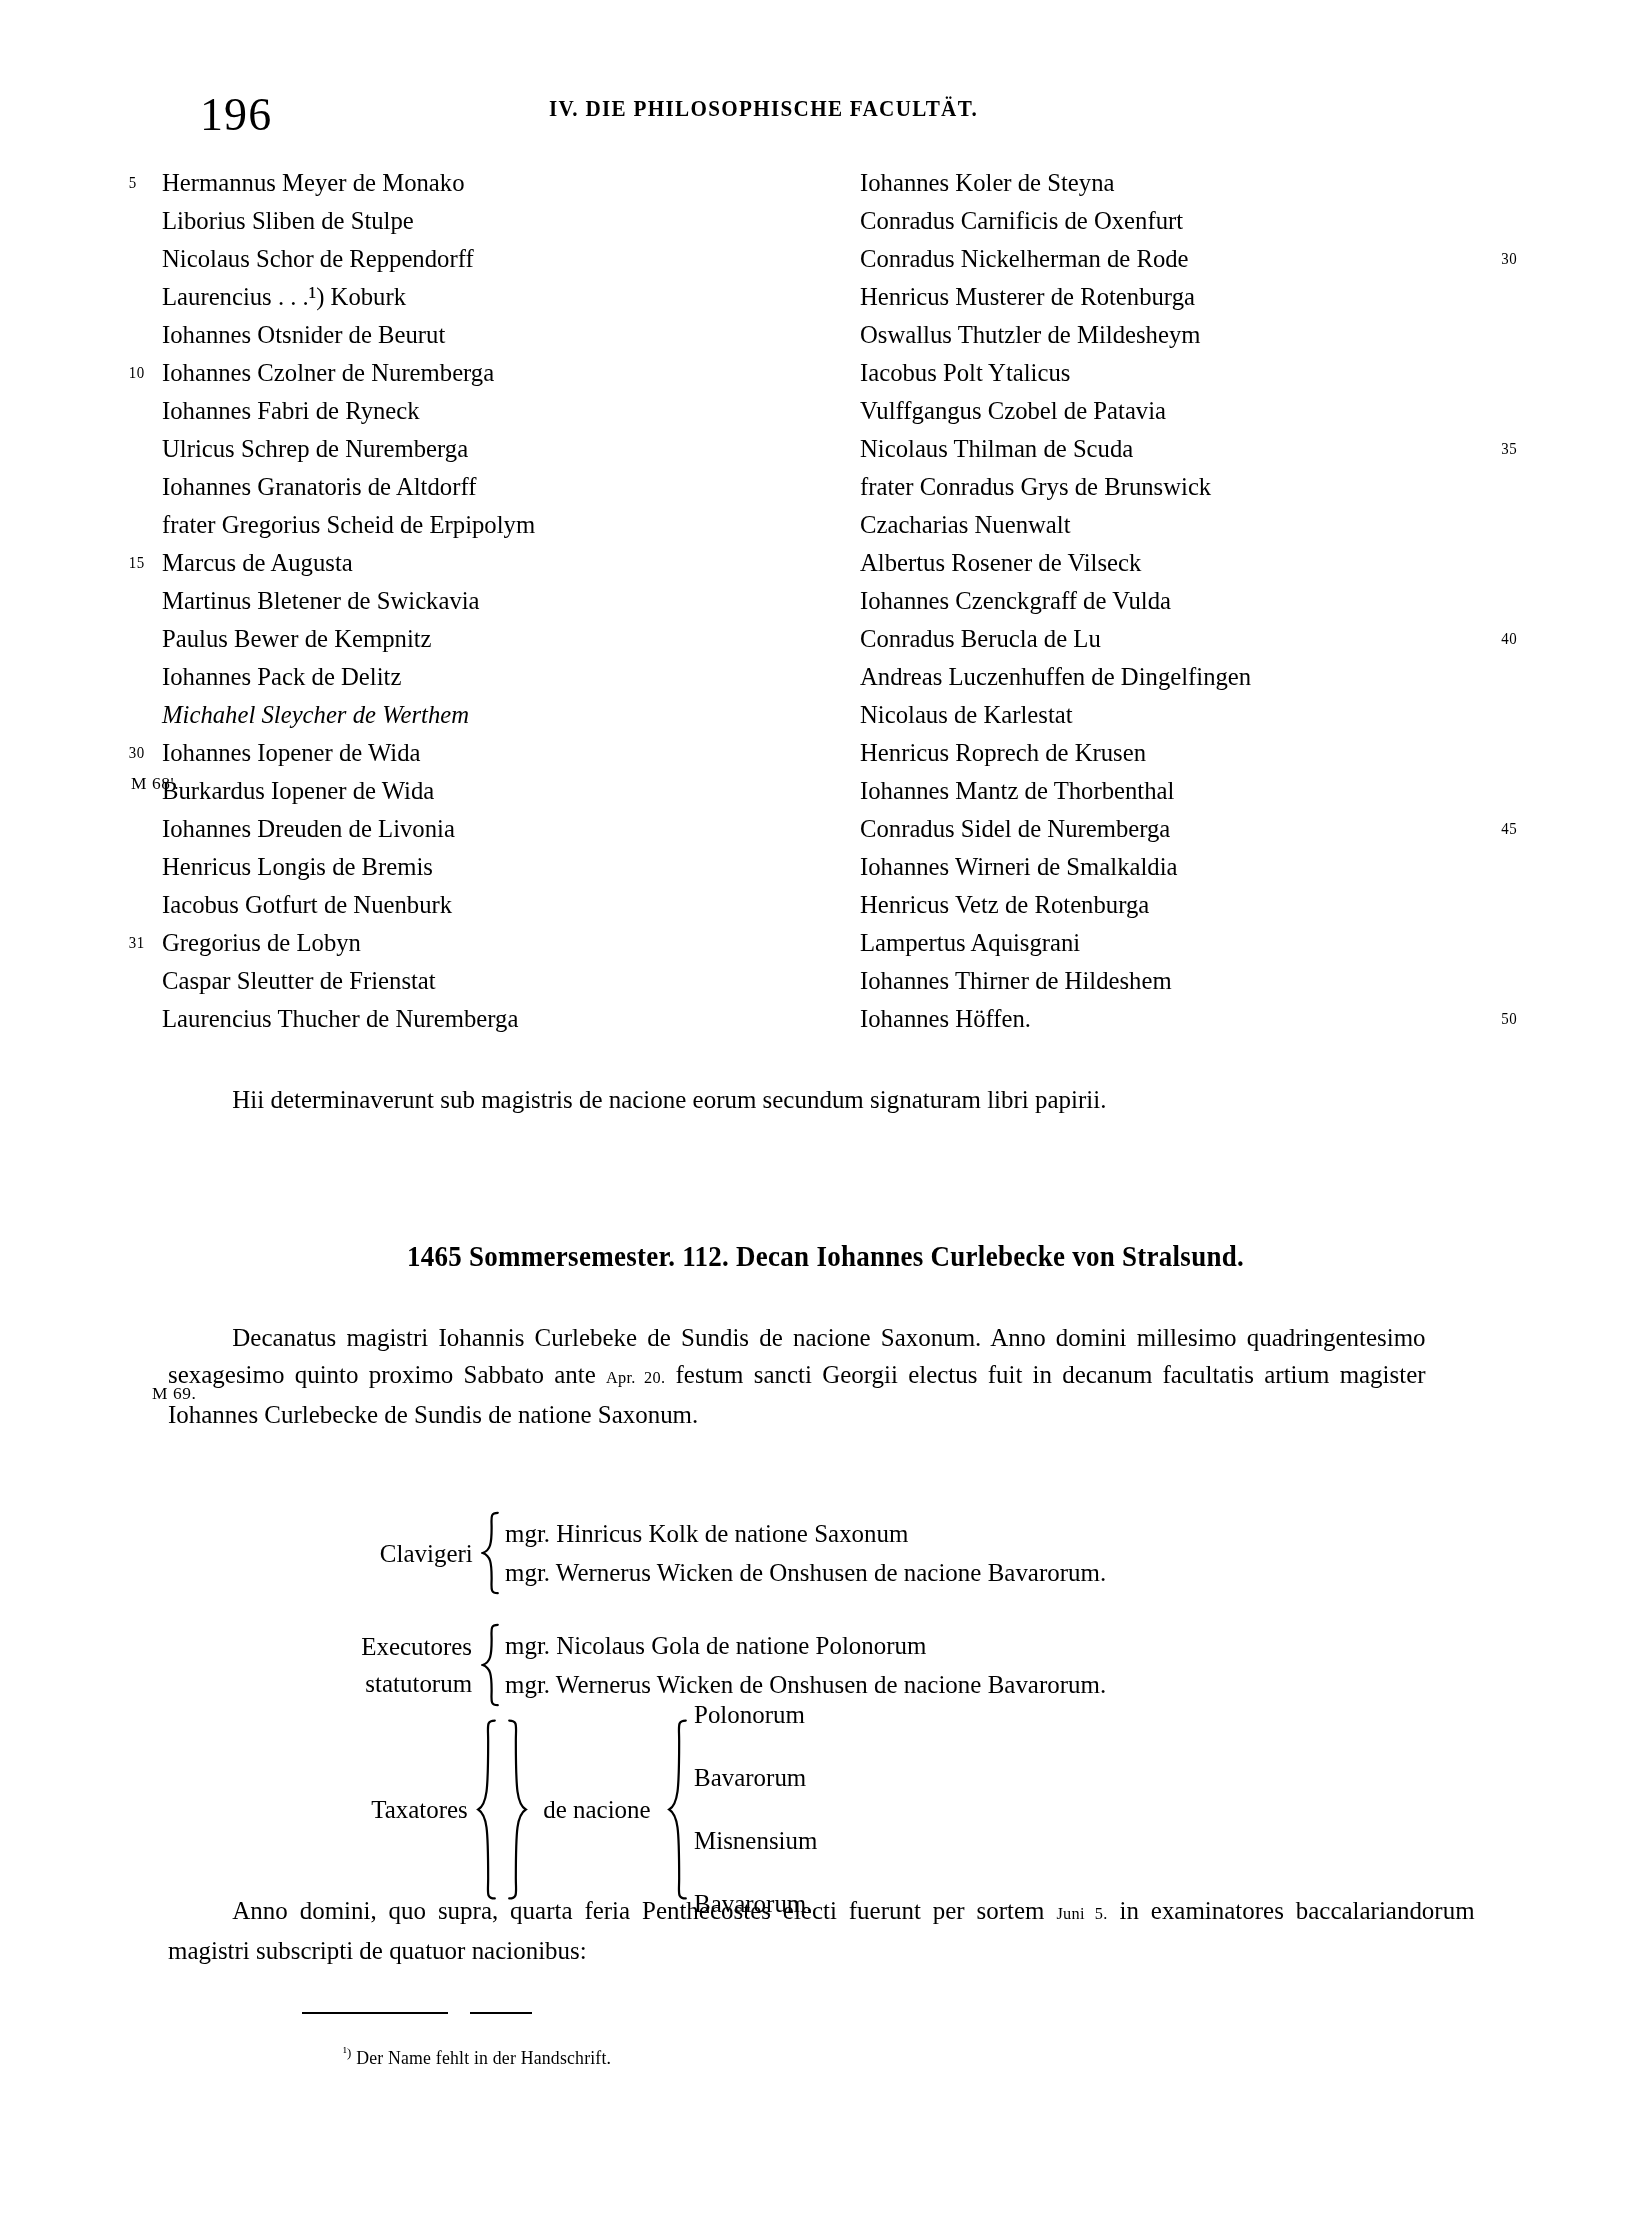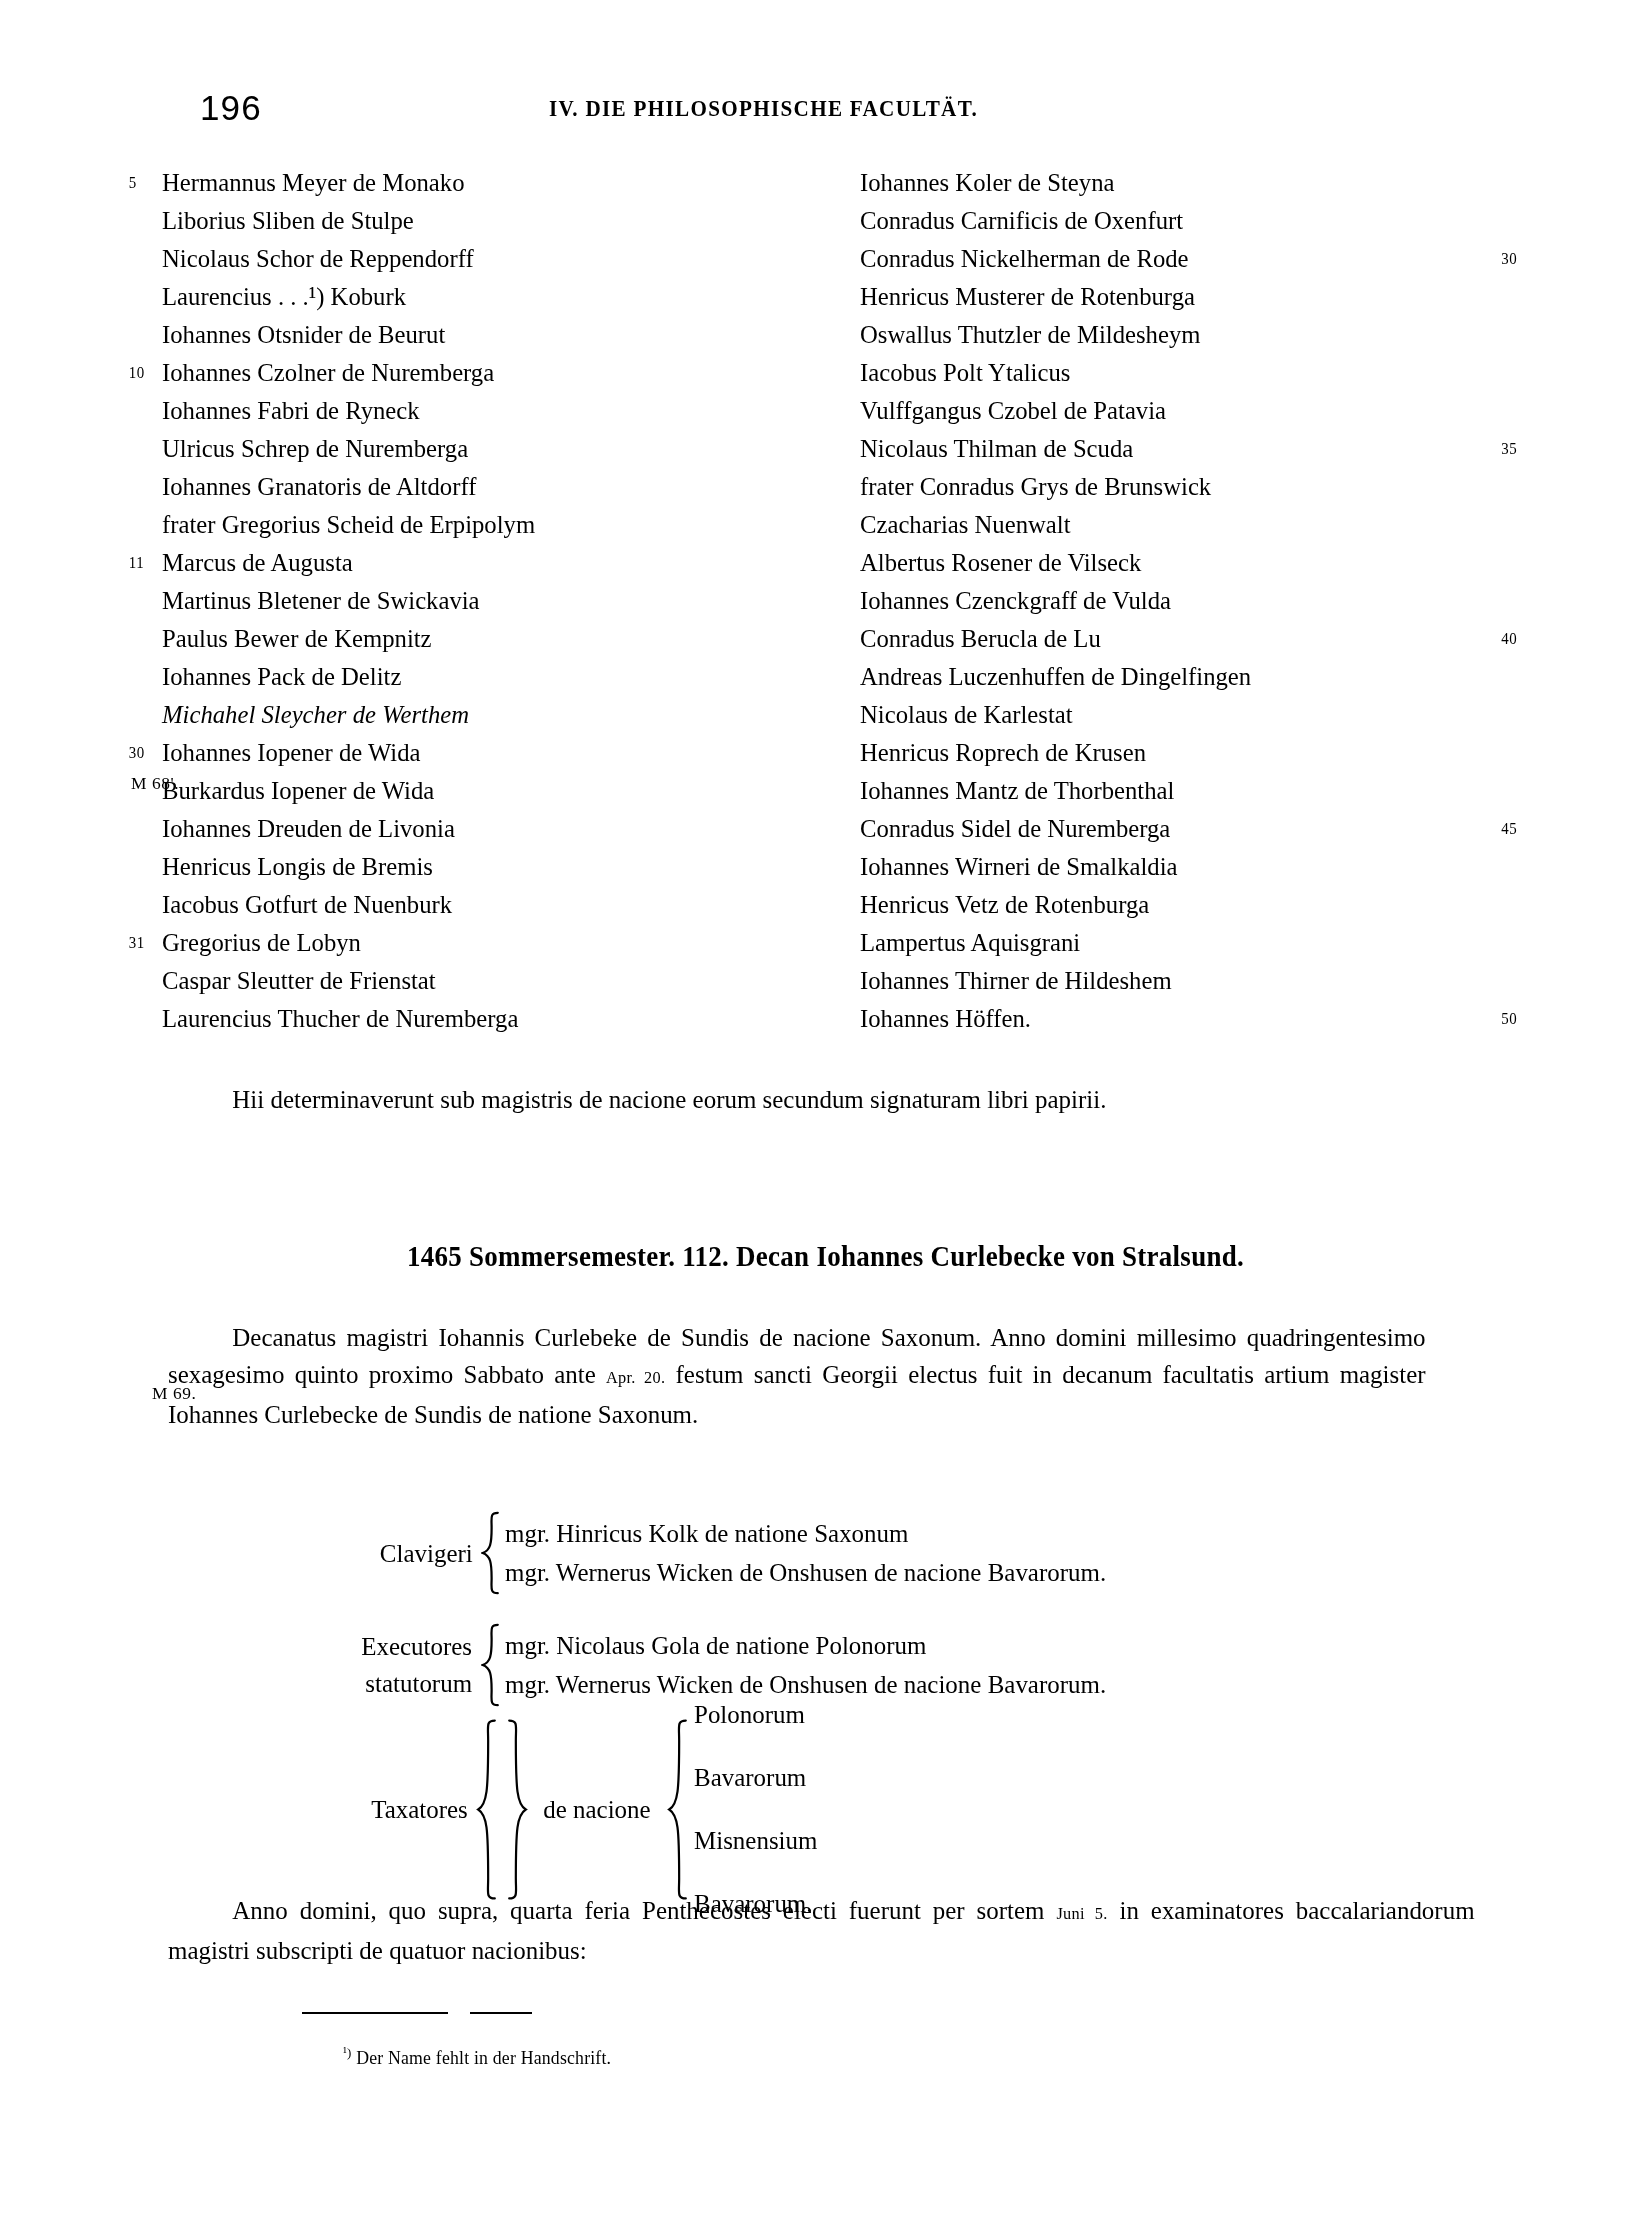--- a/index.html
+++ b/index.html
@@ -25,23 +25,23 @@
     position: absolute;
     top: 88px;
     left: 0;
     width: 1651px;
     height: 39px;
   }
   .folio {
     position: absolute;
     left: 200px;
     top: 0;
-    font-size: 35px;
+    font-size: 46px;
     letter-spacing: 1.1px;
-    font-family: Liberation Sans, sans-serif;
+    font-family: Liberation Serif, serif;
     text-align: right;
   }
   .runtitle {
     position: absolute;
     left: 549px;
     top: 7.8px;
     font-size: 23px;
     letter-spacing: 1.4px;
     font-weight: bold;
     font-stretch: condensed;
@@ -228,21 +228,21 @@
         <div class="nameline"><span class="lnum left">5</span><span class="txt">Hermannus Meyer de Monako</span></div>
         <div class="nameline"><span class="txt">Liborius Sliben de Stulpe</span></div>
         <div class="nameline"><span class="txt">Nicolaus Schor de Reppendorff</span></div>
         <div class="nameline"><span class="txt">Laurencius . . .¹) Koburk</span></div>
         <div class="nameline"><span class="txt">Iohannes Otsnider de Beurut</span></div>
         <div class="nameline"><span class="lnum left">10</span><span class="txt">Iohannes Czolner de Nuremberga</span></div>
         <div class="nameline"><span class="txt">Iohannes Fabri de Ryneck</span></div>
         <div class="nameline"><span class="txt">Ulricus Schrep de Nuremberga</span></div>
         <div class="nameline"><span class="txt">Iohannes Granatoris de Altdorff</span></div>
         <div class="nameline"><span class="txt">frater Gregorius Scheid de Erpipolym</span></div>
-        <div class="nameline"><span class="lnum left">11</span><span class="txt">Marcus de Augusta</span></div>
+        <div class="nameline"><span class="lnum left">15</span><span class="txt">Marcus de Augusta</span></div>
         <div class="nameline"><span class="txt">Martinus Bletener de Swickavia</span></div>
         <div class="nameline"><span class="txt">Paulus Bewer de Kempnitz</span></div>
         <div class="nameline"><span class="txt">Iohannes Pack de Delitz</span></div>
         <div class="nameline ital"><span class="txt">Michahel Sleycher de Werthem</span></div>
         <div class="nameline"><span class="lnum left">30</span><span class="txt">Iohannes Iopener de Wida</span></div>
         <div class="nameline"><span class="txt">Burkardus Iopener de Wida</span></div>
         <div class="nameline"><span class="txt">Iohannes Dreuden de Livonia</span></div>
         <div class="nameline"><span class="txt">Henricus Longis de Bremis</span></div>
         <div class="nameline"><span class="txt">Iacobus Gotfurt de Nuenburk</span></div>
         <div class="nameline"><span class="lnum left">31</span><span class="txt">Gregorius de Lobyn</span></div>

